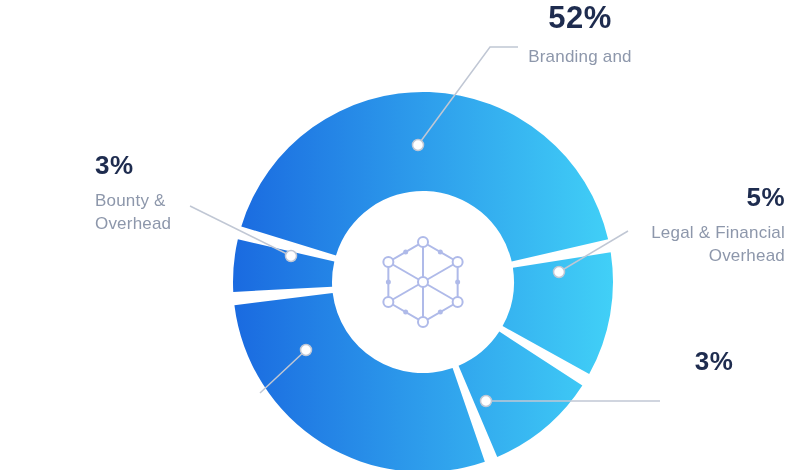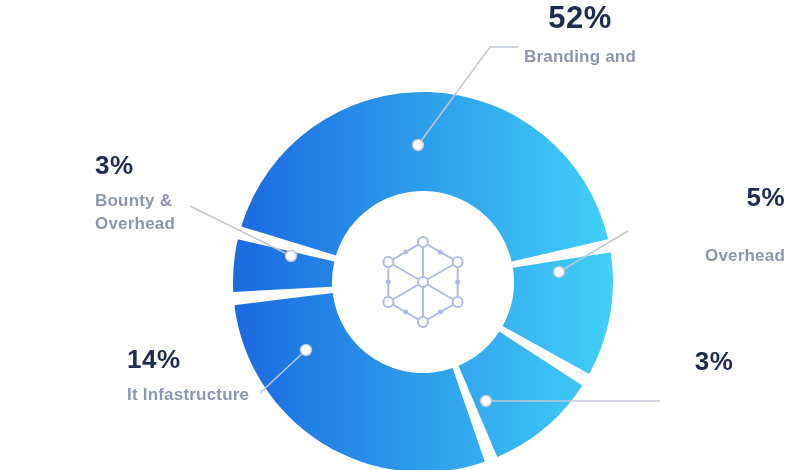--- a/index.html
+++ b/index.html
@@ -17,21 +17,21 @@
     font-weight: 700;
     color: var(--percent, #1e2c4f);
     font-size: 26px;
     letter-spacing: 0.5px;
     line-height: 1.05;
   }
   .pct-lg { font-size: 31px; }
   .name {
     color: var(--name, #8d97ab);
     font-size: 17px;
-    font-weight: 700;
+    font-weight: 400;
     line-height: 1.32;
     margin-top: 11px;
     letter-spacing: 0.2px;
   }
 
   .branding { left: 462px; top: 2px;   width: 160px; text-align: center; }
   .legal    { right: 63px; top: 184px; width: 220px; text-align: right;  }
   .gift     { left: 586px; top: 348px; width: 180px; text-align: center; }
   .it       { left: 89px;  top: 346px; width: 220px; text-align: left;   }
   .bounty   { left: 57px;  top: 152px; width: 180px; text-align: left;   }
@@ -90,35 +90,29 @@
   <div class="label-block branding">
     <div class="pct pct-lg">52%</div>
     <div class="name">
       <span>Branding and</span><br>
     </div>
   </div>
 
   <div class="label-block legal">
     <div class="pct">5%</div>
     <div class="name">
-      <br>
+      <span>Legal &amp; Financial</span><br>
       <span>Overhead</span>
     </div>
   </div>
 
   <div class="label-block gift">
     <div class="pct">3%</div>
   </div>
 
-  <div class="label-block it">
-    <div class="pct">14%</div>
-    <div class="name">
-      <span>It Infastructure</span>
-    </div>
-  </div>
 
   <div class="label-block bounty">
     <div class="pct">3%</div>
     <div class="name">
       <span>Bounty &amp;</span><br>
       <span>Overhead</span>
     </div>
   </div>
 
 </div>

